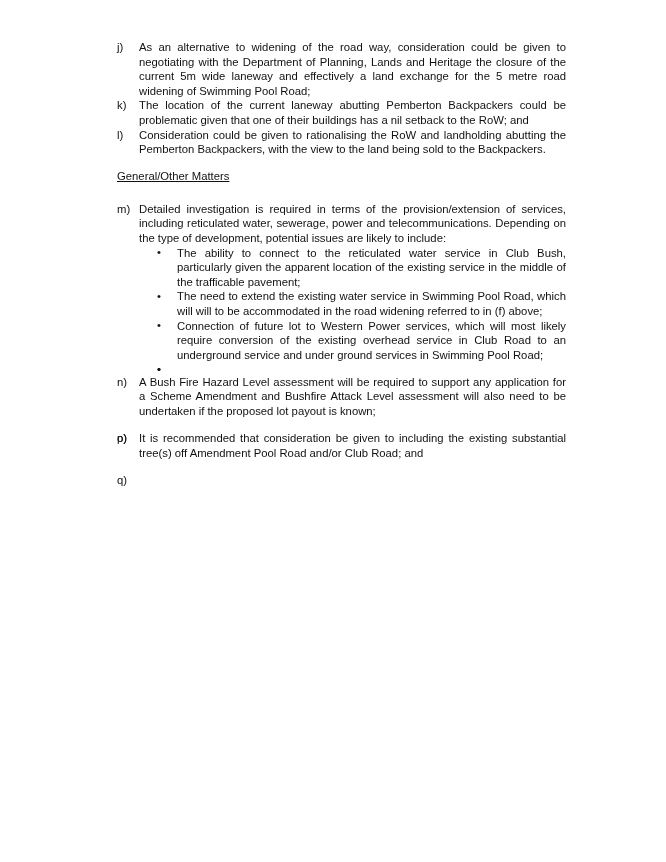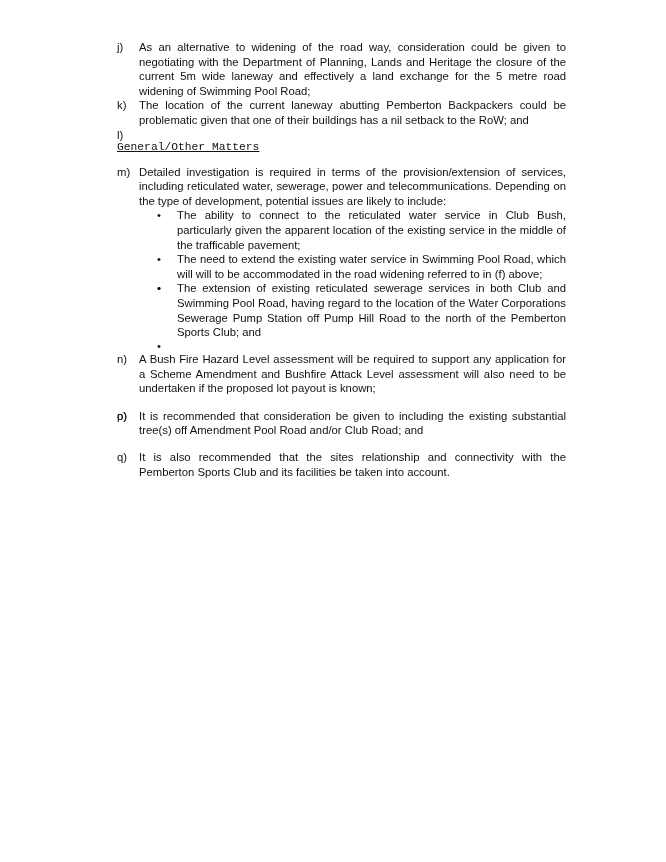--- a/index.html
+++ b/index.html
@@ -35,23 +35,22 @@
     left: 0;
     top: 0;
     text-align: left;
   }
   
   .spaced {
     margin-top: 12.5px;
   }
   .heading {
     margin-top: 12.5px;
-    margin-bottom: 10px;
+    margin-bottom: 18px;
     text-decoration: underline;
-    font-family: Liberation Mono, monospace;
   }
   
   .bullet {
     position: relative;
     padding-left: 60px;
     text-align: justify;
   }
   .bullet .mark {
     position: absolute;
     left: 40px;
@@ -68,58 +67,58 @@
     <div class="alpha">
       <span class="lbl">j)</span>
       <span>As an alternative to widening of the road way, consideration could be given to negotiating with the Department of Planning, Lands and Heritage the closure of the current 5m wide laneway and effectively a land exchange for the 5 metre road widening of Swimming Pool Road;</span>
     </div>
     <div class="alpha">
       <span class="lbl">k)</span>
       <span>The location of the current laneway abutting Pemberton Backpackers could be problematic given that one of their buildings has a nil setback to the RoW; and</span>
     </div>
     <div class="alpha">
       <span class="lbl">l)</span>
+      <span>Consideration could be given to rationalising the RoW and landholding abutting the Pemberton Backpackers, with the view to the land being sold to the Backpackers.</span>
     </div>
 
     <div class="heading">General/Other Matters</div>
 
     <div class="alpha">
       <span class="lbl">m)</span>
       <span>Detailed investigation is required in terms of the provision/extension of services, including reticulated water, sewerage, power and telecommunications. Depending on the type of development, potential issues are likely to include:</span>
     </div>
 
     <div class="bullet">
       <span class="mark">•</span>
       <span>The ability to connect to the reticulated water service in Club Bush, particularly given the apparent location of the existing service in the middle of the trafficable pavement;</span>
     </div>
     <div class="bullet">
       <span class="mark">•</span>
       <span>The need to extend the existing water service in Swimming Pool Road, which will will to be accommodated in the road widening referred to in (f) above;</span>
     </div>
     <div class="bullet">
       <span class="mark">•</span>
+      <span>Connection of future lot to Western Power services, which will most likely require conversion of the existing overhead service in Club Road to an underground service and under ground services in Swimming Pool Road;</span>
     </div>
     <div class="bullet">
       <span class="mark">•</span>
-      <span>The extension of existing reticulated sewerage services in both Club and Swimming Pool Road, having regard to the location of the Water Corporations Sewerage Pump Station off Pump Hill Road to the north of the Pemberton Sports Club; and</span>
     </div>
     <div class="bullet">
       <span class="mark">•</span>
     </div>
 
     <div class="alpha spaced">
       <span class="lbl">n)</span>
       <span>A Bush Fire Hazard Level assessment will be required to support any application for a Scheme Amendment and Bushfire Attack Level assessment will also need to be undertaken if the proposed lot payout is known;</span>
     </div>
     <div class="alpha spaced">
       <span class="lbl">o)</span>
     </div>
     <div class="alpha spaced">
       <span class="lbl">p)</span>
       <span>It is recommended that consideration be given to including the existing substantial tree(s) off Amendment Pool Road and/or Club Road; and</span>
     </div>
     <div class="alpha spaced">
       <span class="lbl">q)</span>
-      <span>It is also recommended that the sites relationship and connectivity with the Pemberton Sports Club and its facilities be taken into account.</span>
     </div>
 
   </div>
 </div>
 
 </body></html>

